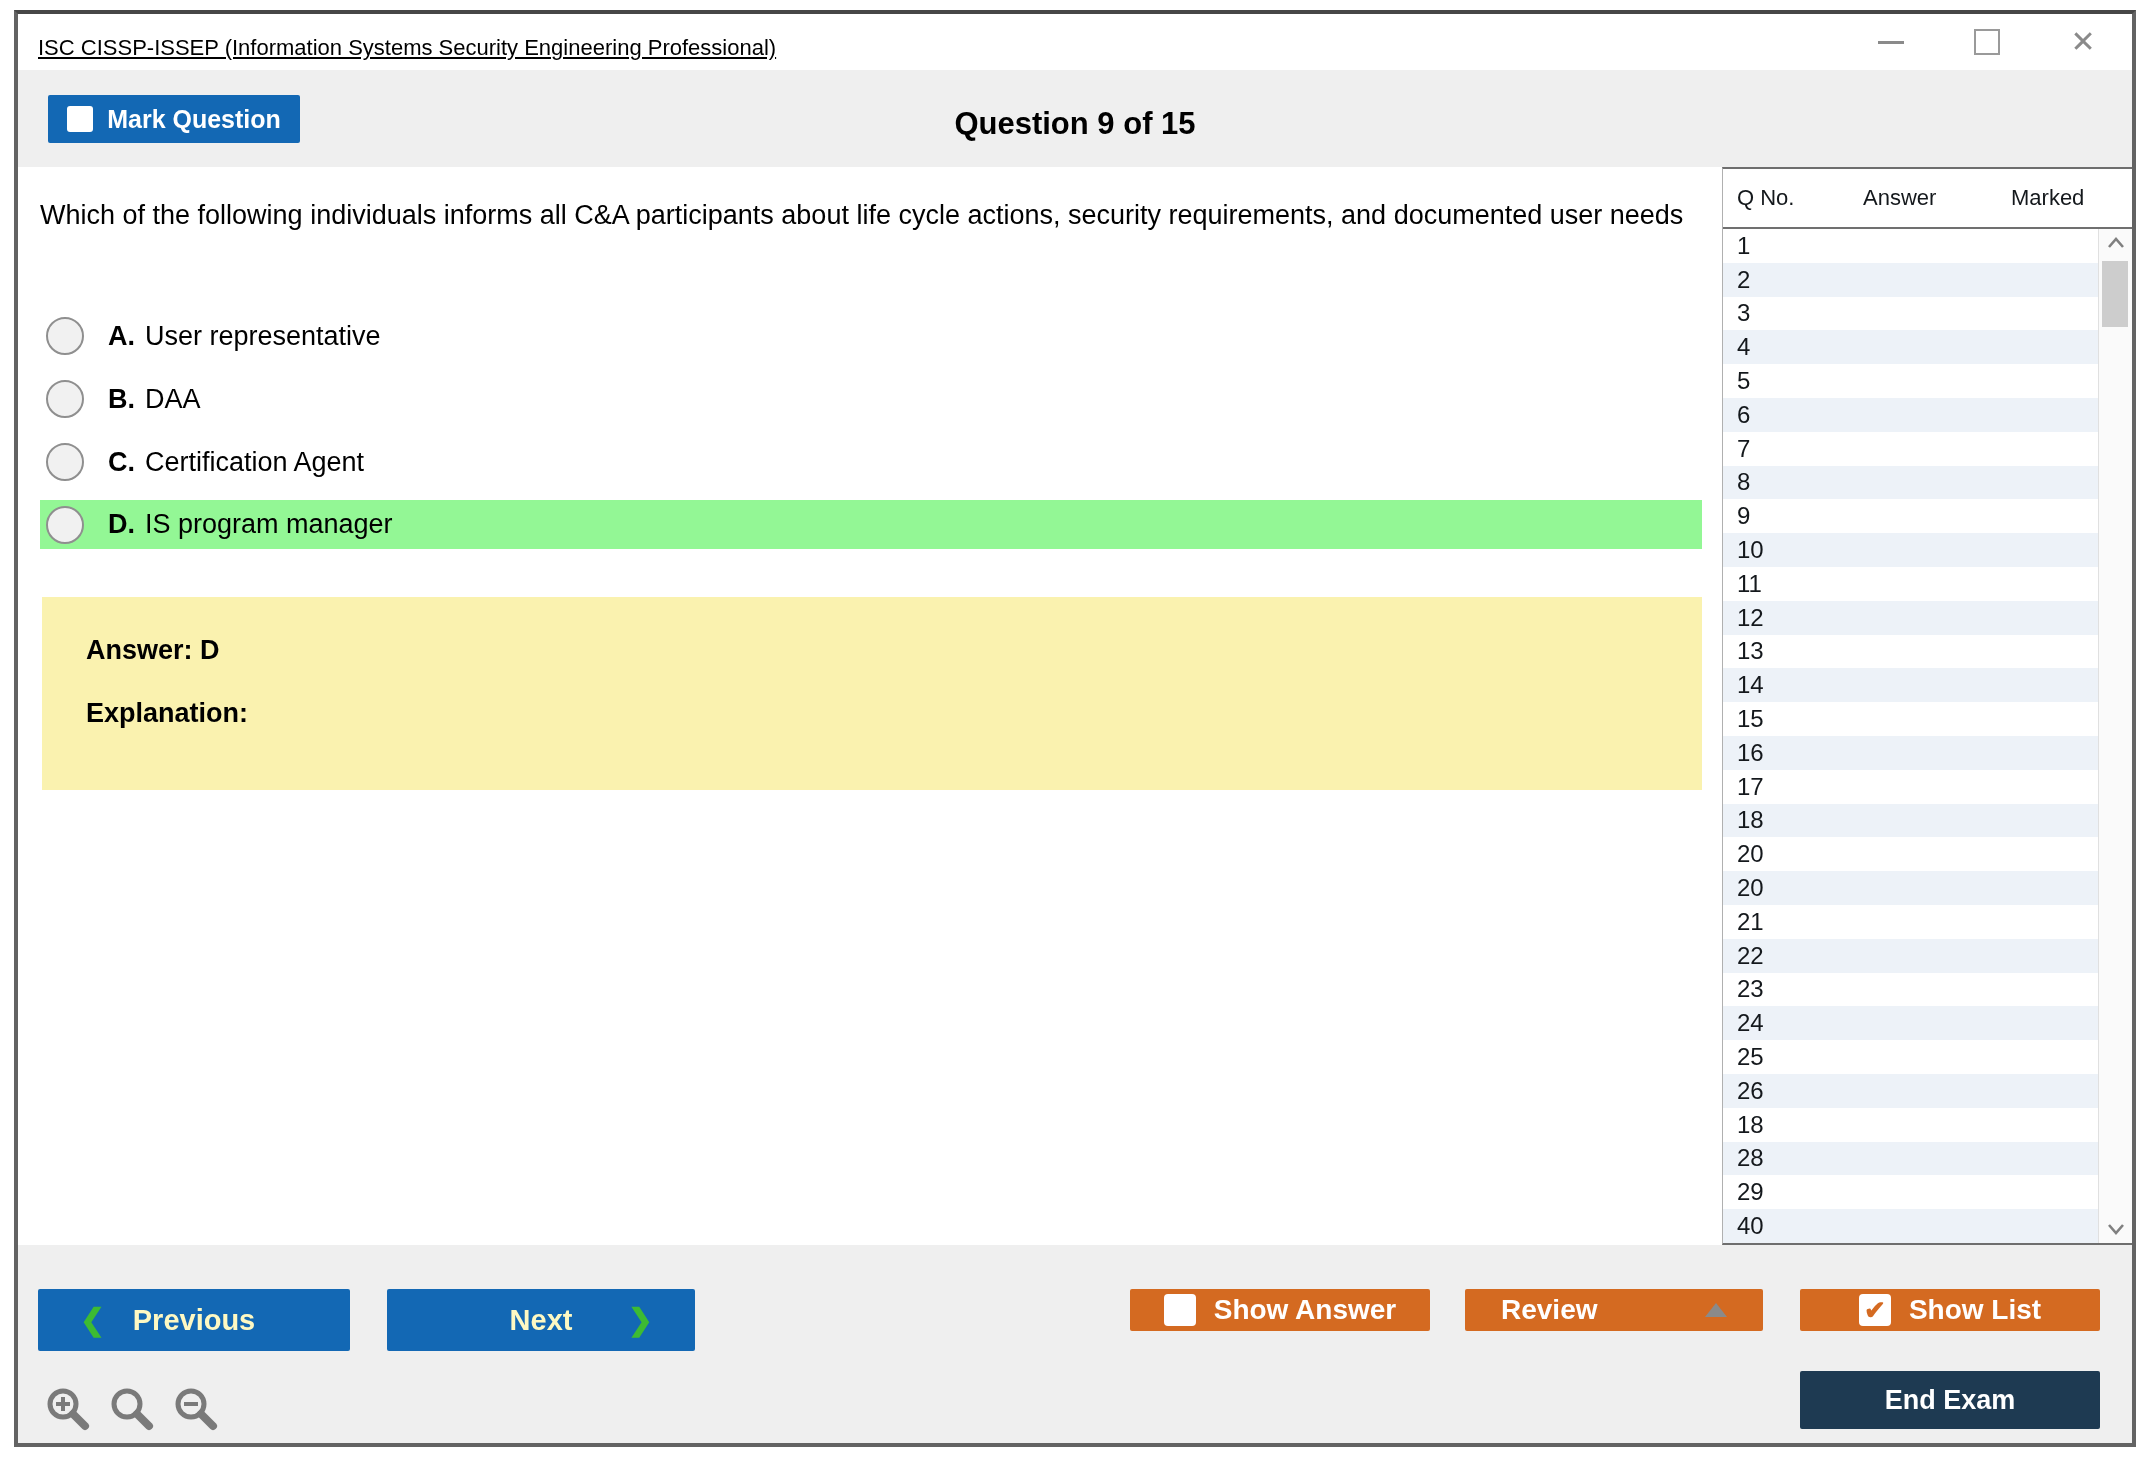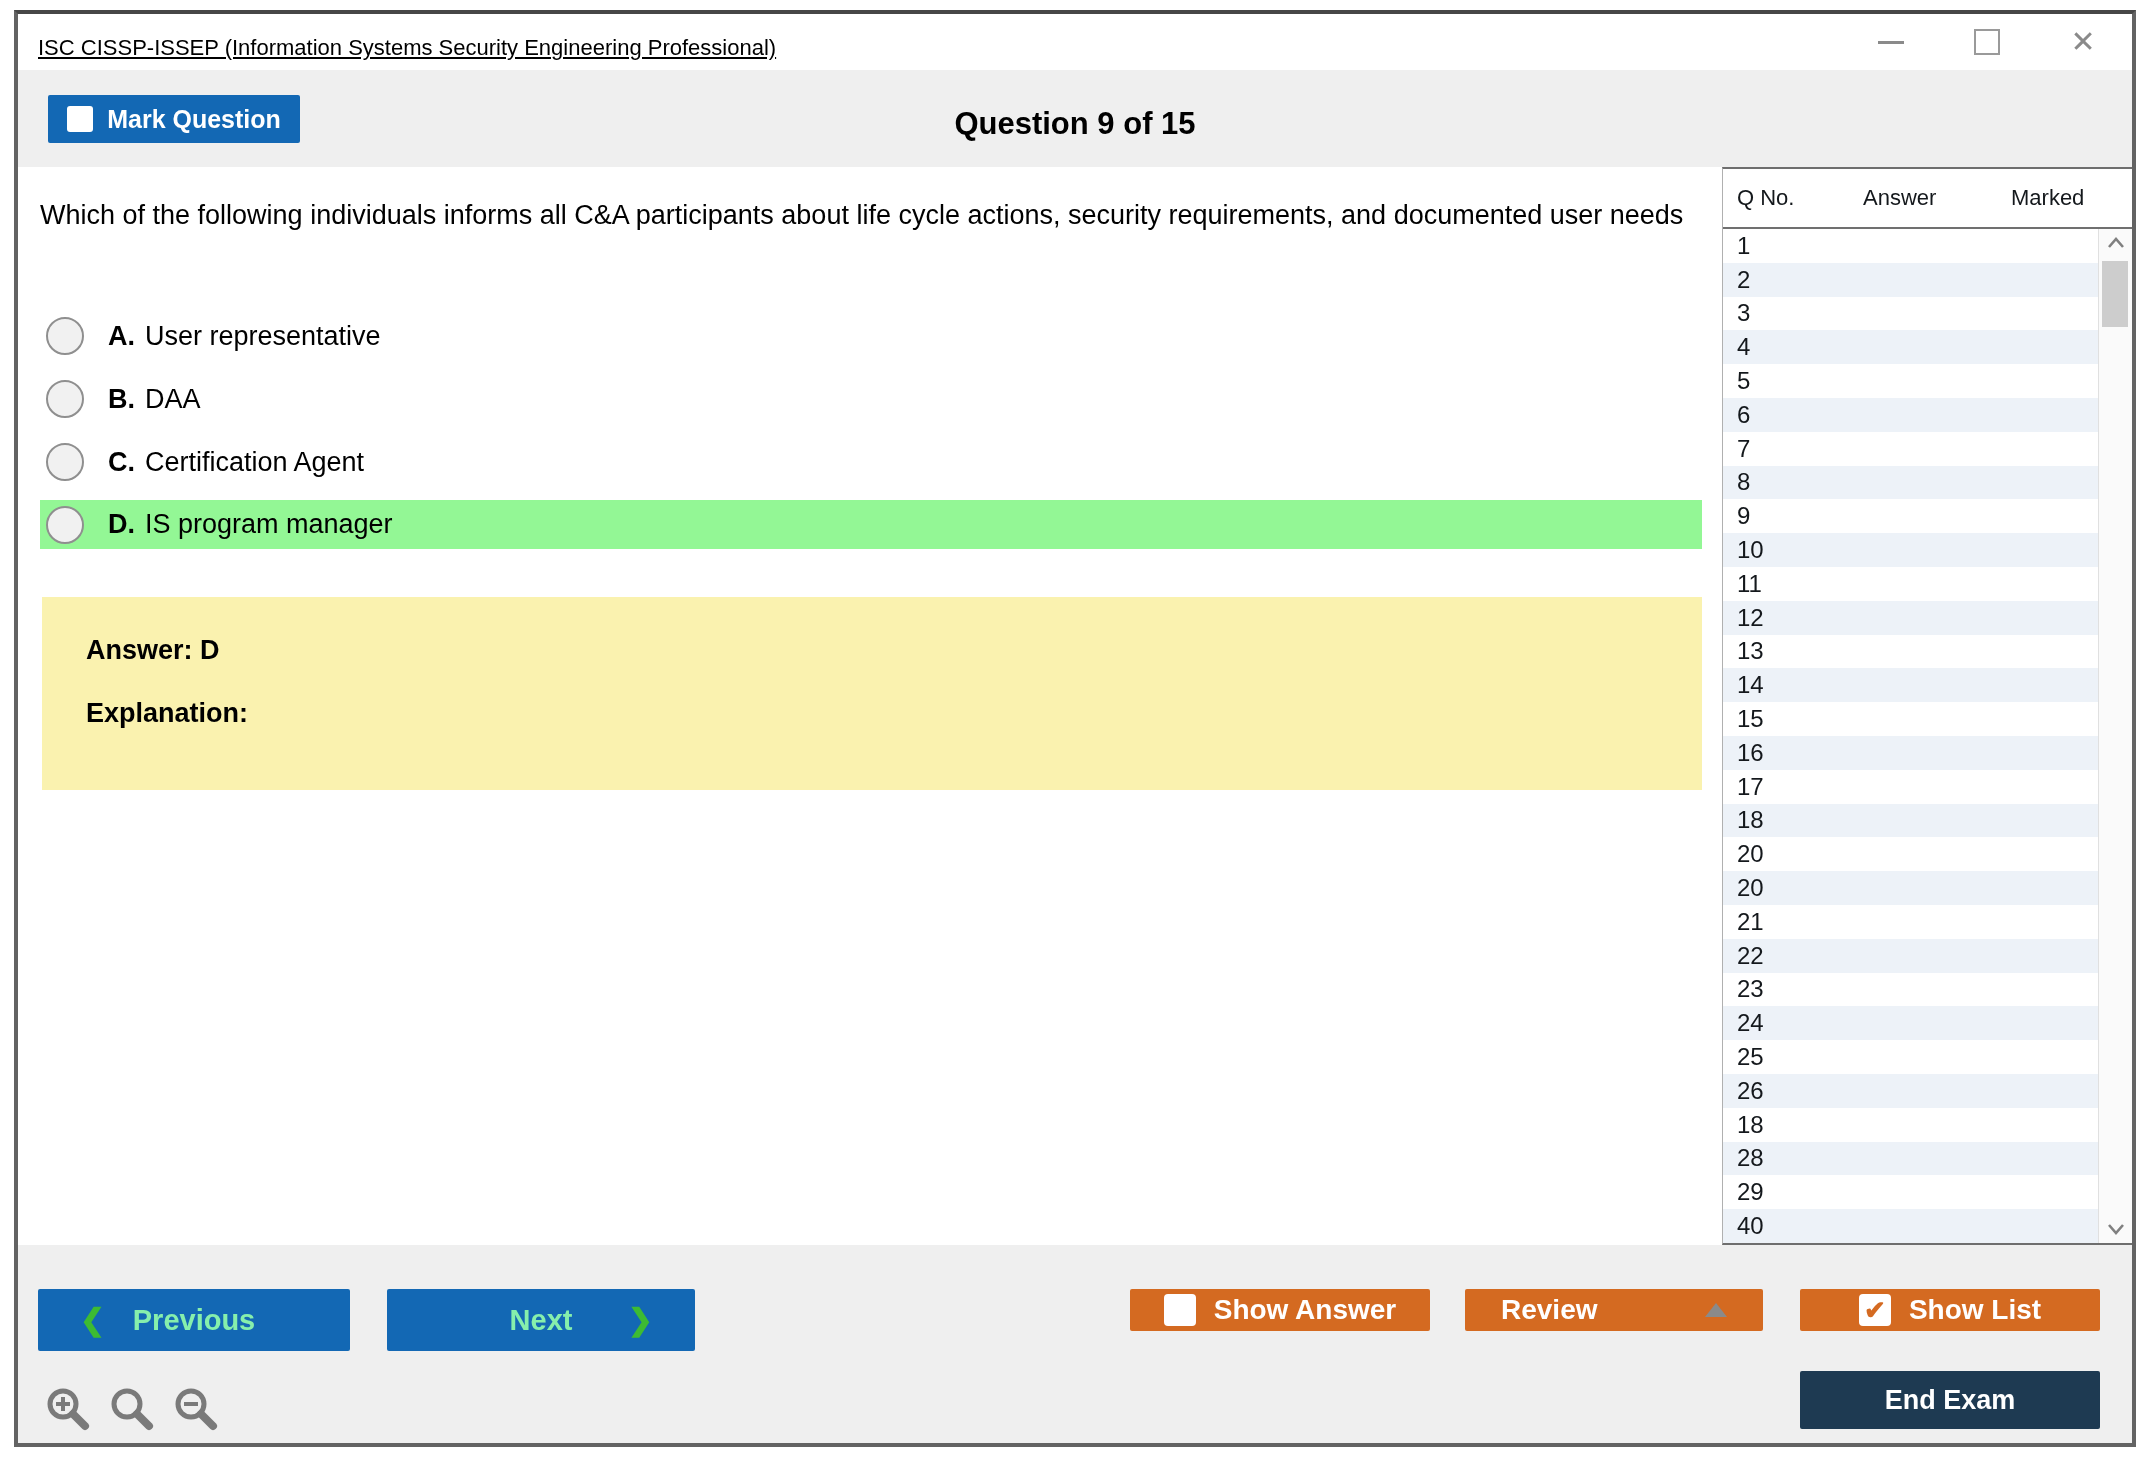--- a/index.html
+++ b/index.html
@@ -77,21 +77,21 @@
   .sb-scroll .arrow{position:absolute;left:0;width:100%;display:flex;justify-content:center;}
   .arrow-up{top:8px;}
   .arrow-down{bottom:8px;}
   .sb-thumb{position:absolute;left:3px;top:32px;width:26px;height:66px;background:#cdcdcd;cursor:grab;}
   
   .bottombar{position:absolute;left:0;top:1231px;width:100%;height:198px;background:#efefef;}
   .btn{display:flex;align-items:center;justify-content:center;cursor:pointer;box-sizing:border-box;}
   .btn-nav{position:absolute;top:44px;height:62px;background:#1368b4;border-radius:2px;}
   .btn-prev{left:20px;width:312px;}
   .btn-next{left:369px;width:308px;}
-  .btn-nav .lbl{color:#86efac;font-size:29px;font-weight:bold;}
+  .btn-nav .lbl{color:#fef9c3;font-size:29px;font-weight:bold;}
   .chev{color:#3dbb33;font-size:30px;font-weight:bold;line-height:1;}
   .chev-left{position:absolute;left:42px;}
   .chev-right{position:absolute;right:42px;}
   .btn-orange{position:absolute;top:44px;height:42px;background:#d46a21;border-radius:2px;}
   .btn-orange .lbl{color:#fff;font-size:28px;font-weight:bold;}
   .btn-show-answer{left:1112px;width:300px;gap:18px;}
   .btn-show-answer .checkbox-white{width:32px;height:32px;border-radius:4px;}
   .btn-review{left:1447px;width:298px;}
   .btn-review .lbl{position:absolute;left:36px;}
   .tri-up{

